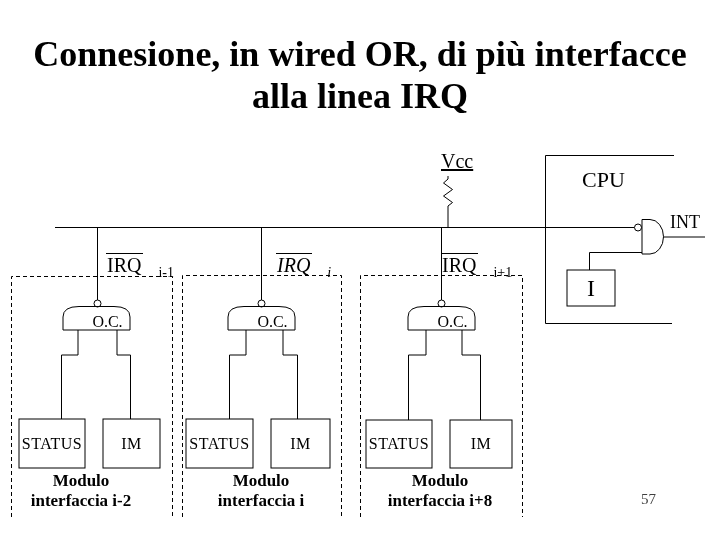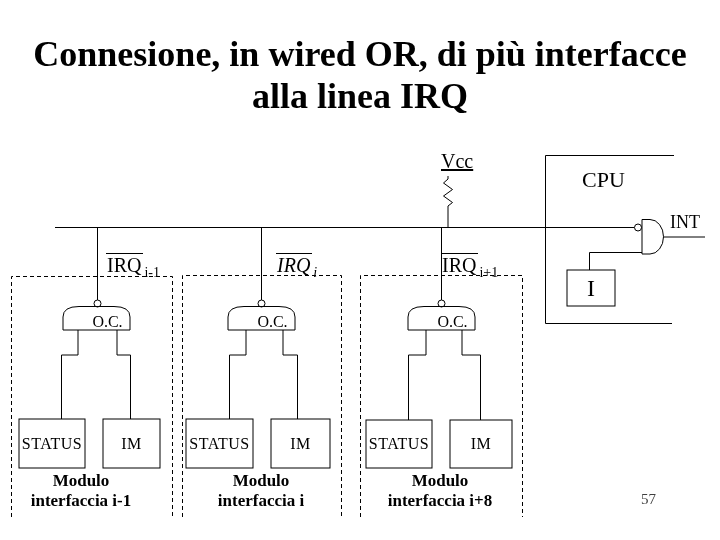--- a/index.html
+++ b/index.html
@@ -13,21 +13,21 @@
     font-weight:bold; font-size:36px; line-height:42px; color:#000000;
   }
   svg.wires { position:absolute; left:0; top:0; }
   .lbl { position:absolute; white-space:nowrap; line-height:1; }
   .vcc-lbl   { left:441px; top:151px; font-size:20px;text-decoration:underline; }
   .cpu-lbl   { left:556px; top:169px; font-size:22px;margin-left:26px; }
   .int-lbl   { left:670px; top:213px; font-size:18px; }
   .iflag-lbl { left:567px; top:270px; width:48px; height:36px; line-height:36px; text-align:center; font-size:24px; }
   .irq-lbl   { font-size:20px; top:245px; }
   .irq-lbl .bar { display:inline-block; border-top:1.5px solid #000; padding:1px 2px 0 1px;margin-top:8px; }
-  .irq-lbl .sub { font-size:14px; position:relative; top:5px; margin-left:1px; }
+  .irq-lbl .sub { font-size:14px; position:relative; top:5px; margin-left:15px; }
   .oc-lbl  { top:313px; width:89px; text-align:center; font-size:16px; line-height:17px; }
   .box-lbl { top:419px; height:49px; line-height:49px; text-align:center; font-size:16px; letter-spacing:0.5px; }
   .caption { position:absolute; top:471px; width:160px; text-align:center;
              font-weight:bold; font-size:17px; line-height:20px; }
   .page-num { position:absolute; left:641px; top:492px; font-size:15px; color:#3f3f3f; line-height:1; }
 </style>
 </head>
 <body>
 
 <div class="slide">
@@ -83,21 +83,21 @@
   <div class="lbl cpu-lbl">CPU</div>
   <div class="lbl int-lbl">INT</div>
   <div class="lbl iflag-lbl">I</div>
 
   <div class="lbl irq-lbl" style="left:106px;"><span class="bar">IRQ</span><span class="sub">i-1</span></div>
   <div class="lbl oc-lbl" style="left:63px;">O.C.</div>
   <div class="lbl box-lbl" style="left:19px;width:66px;">STATUS</div>
   <div class="lbl box-lbl" style="left:103px;width:57px;">IM</div>
   <div class="caption" style="left:1px;">
     <div>Modulo</div>
-    <div>interfaccia i-1</div>
+    <div>interfaccia i-2</div>
   </div>
 
   <div class="lbl irq-lbl" style="left:276px;font-style:italic;"><span class="bar">IRQ</span><span class="sub">i</span></div>
   <div class="lbl oc-lbl" style="left:228px;">O.C.</div>
   <div class="lbl box-lbl" style="left:186px;width:67px;">STATUS</div>
   <div class="lbl box-lbl" style="left:271px;width:59px;">IM</div>
   <div class="caption" style="left:181px;">
     <div>Modulo</div>
     <div>interfaccia i</div>
   </div>

